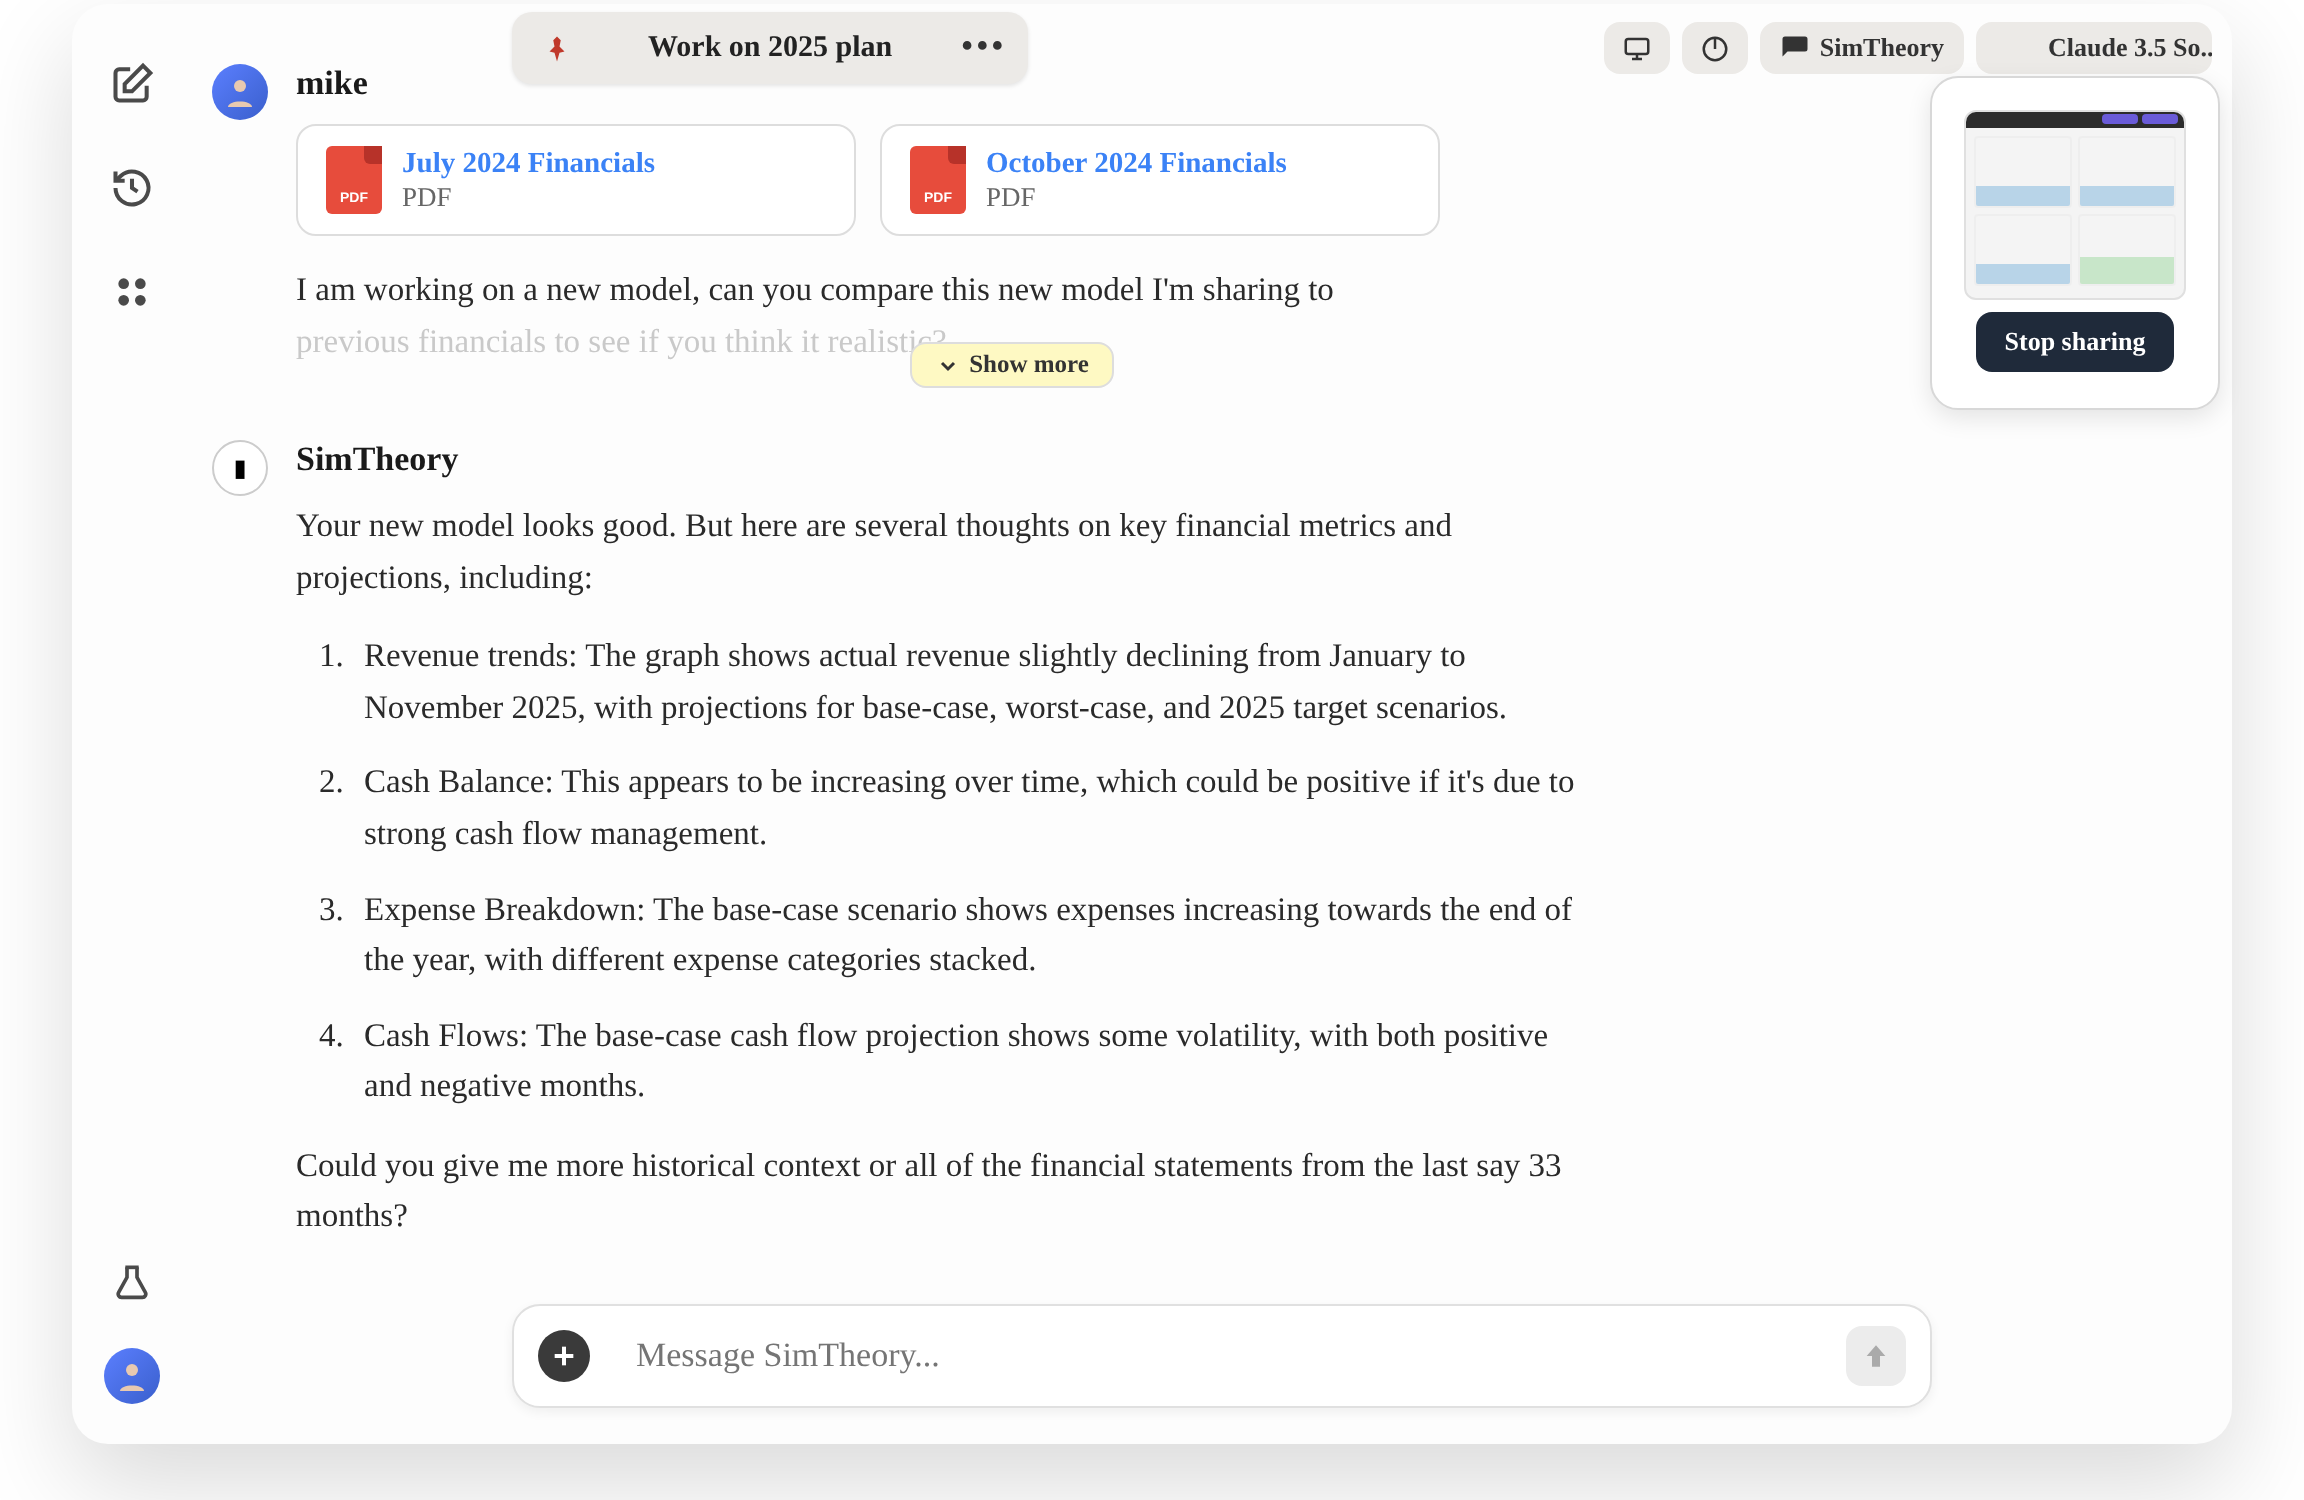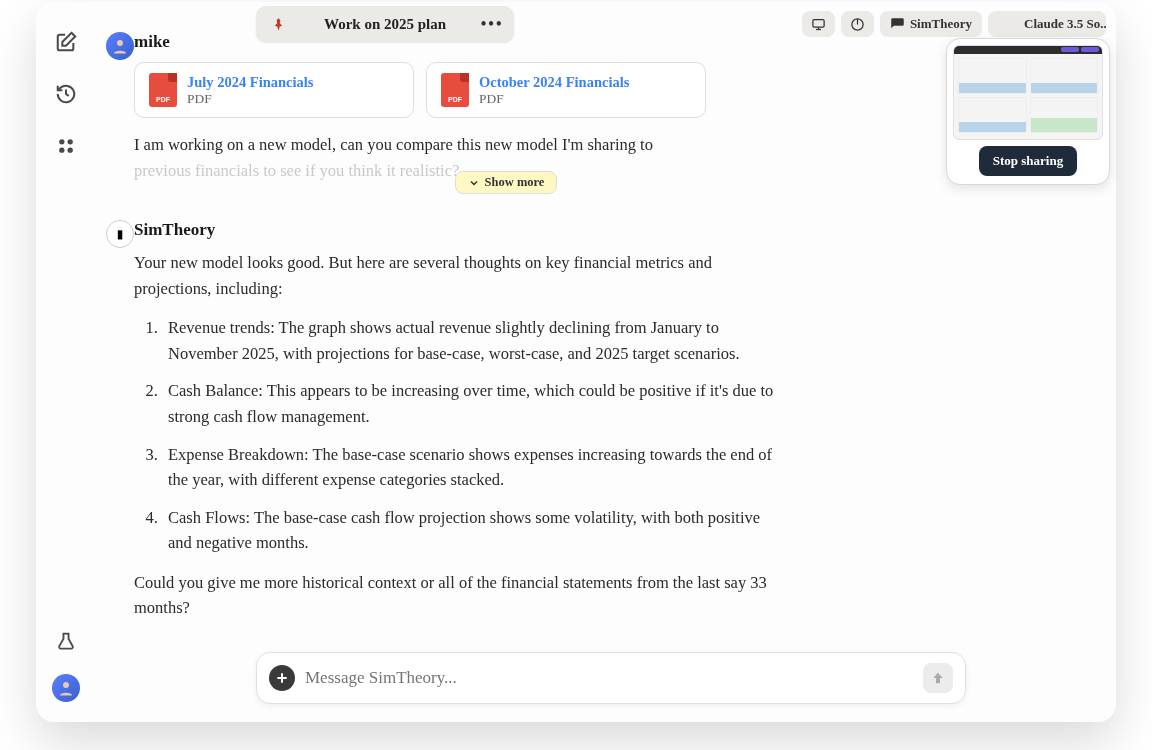--- a/index.html
+++ b/index.html
@@ -139,25 +139,25 @@
   overflow: hidden;
   white-space: nowrap;
   padding-left: 31px;
 }
 
 
 .share-card {
   position: absolute;
   top: 36px;
   right: 6px;
-  width: 164px;
+  width: 145px;
   background: #fff;
   border: 1px solid #d8d8d8;
   border-radius: 14px;
-  padding: 6px;
+  padding: 16px;
   box-shadow: 0 4px 12px rgba(0,0,0,0.1);
   z-index: 10;
 }
 .share-thumb {
   width: 100%;
   height: 95px;
   background: #f4f4f4;
   border-radius: 6px;
   border: 1px solid #e0e0e0;
   overflow: hidden;
@@ -202,20 +202,21 @@
 
 .messages {
   margin-top: 30px;
   padding-right: 180px;
 }
 .msg {
   margin-bottom: 26px;
 }
 .msg-row {
   display: flex;
+  gap: 14px;
 }
 .msg-avatar {
   width: 28px;
   height: 28px;
   border-radius: 50%;
   flex-shrink: 0;
   display: flex;
   align-items: center;
   justify-content: center;
 }
@@ -354,20 +355,21 @@
   flex-shrink: 0;
 }
 .compose-input {
   flex: 1;
   border: none;
   outline: none;
   font-size: 17px;
   color: #888;
   font-family: Georgia, serif;
   background: transparent;
+  margin-left: 13px;
 }
 .send-btn {
   width: 30px;
   height: 30px;
   border-radius: 8px;
   background: #ececec;
   display: flex;
   align-items: center;
   justify-content: center;
   color: #aaa;

